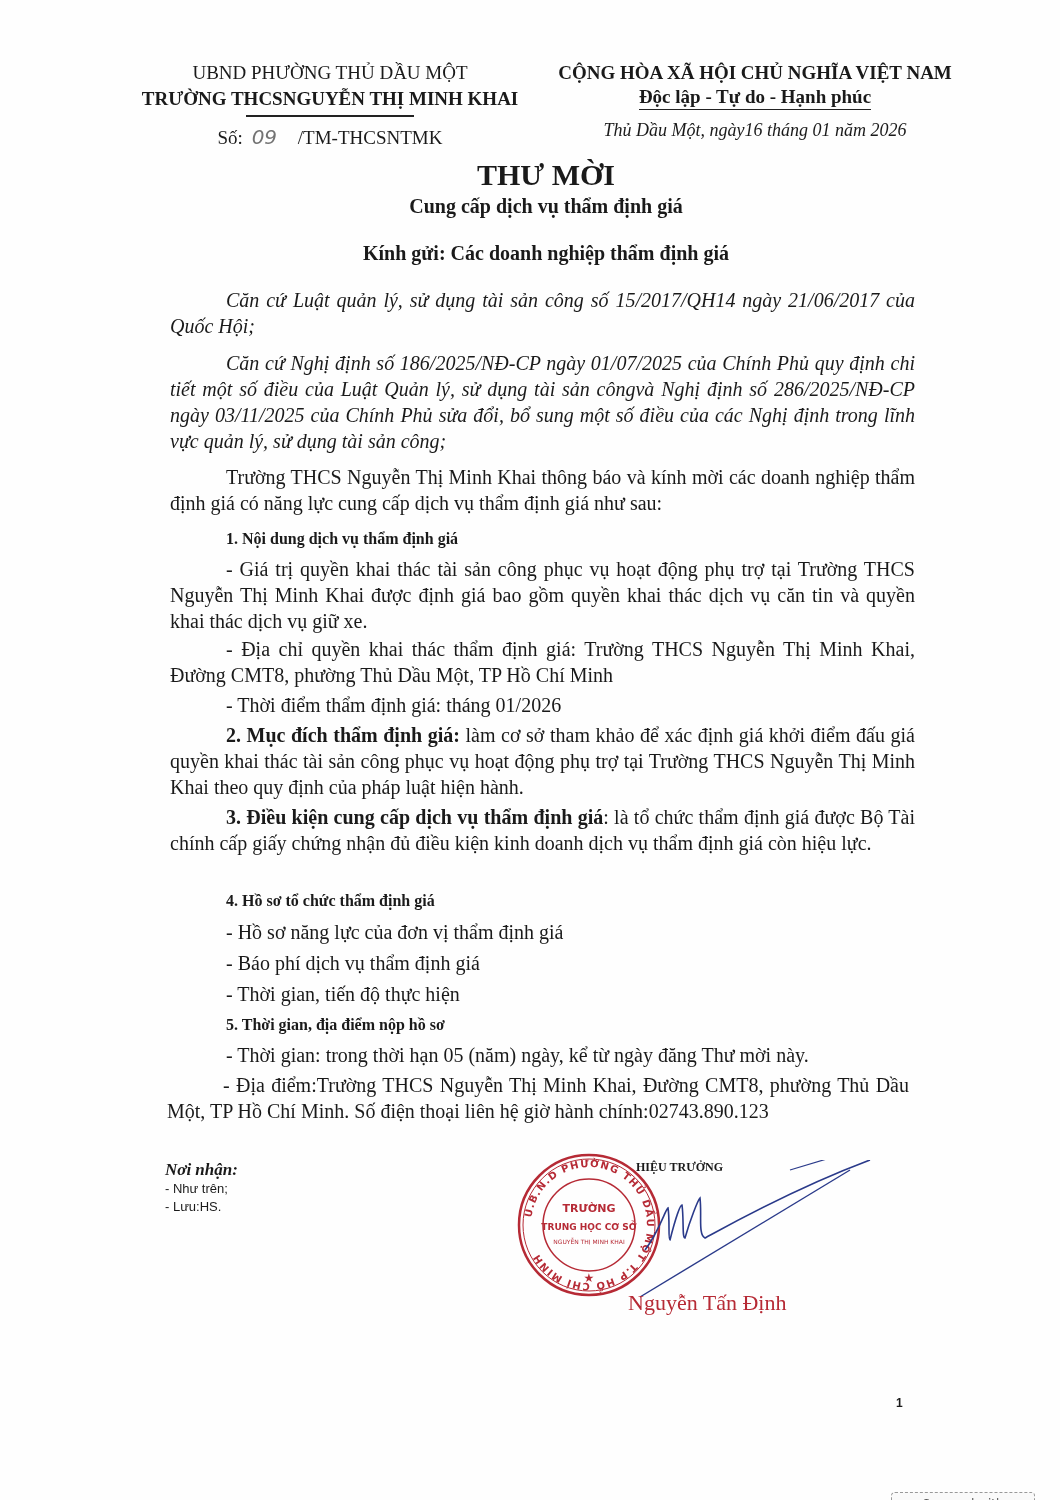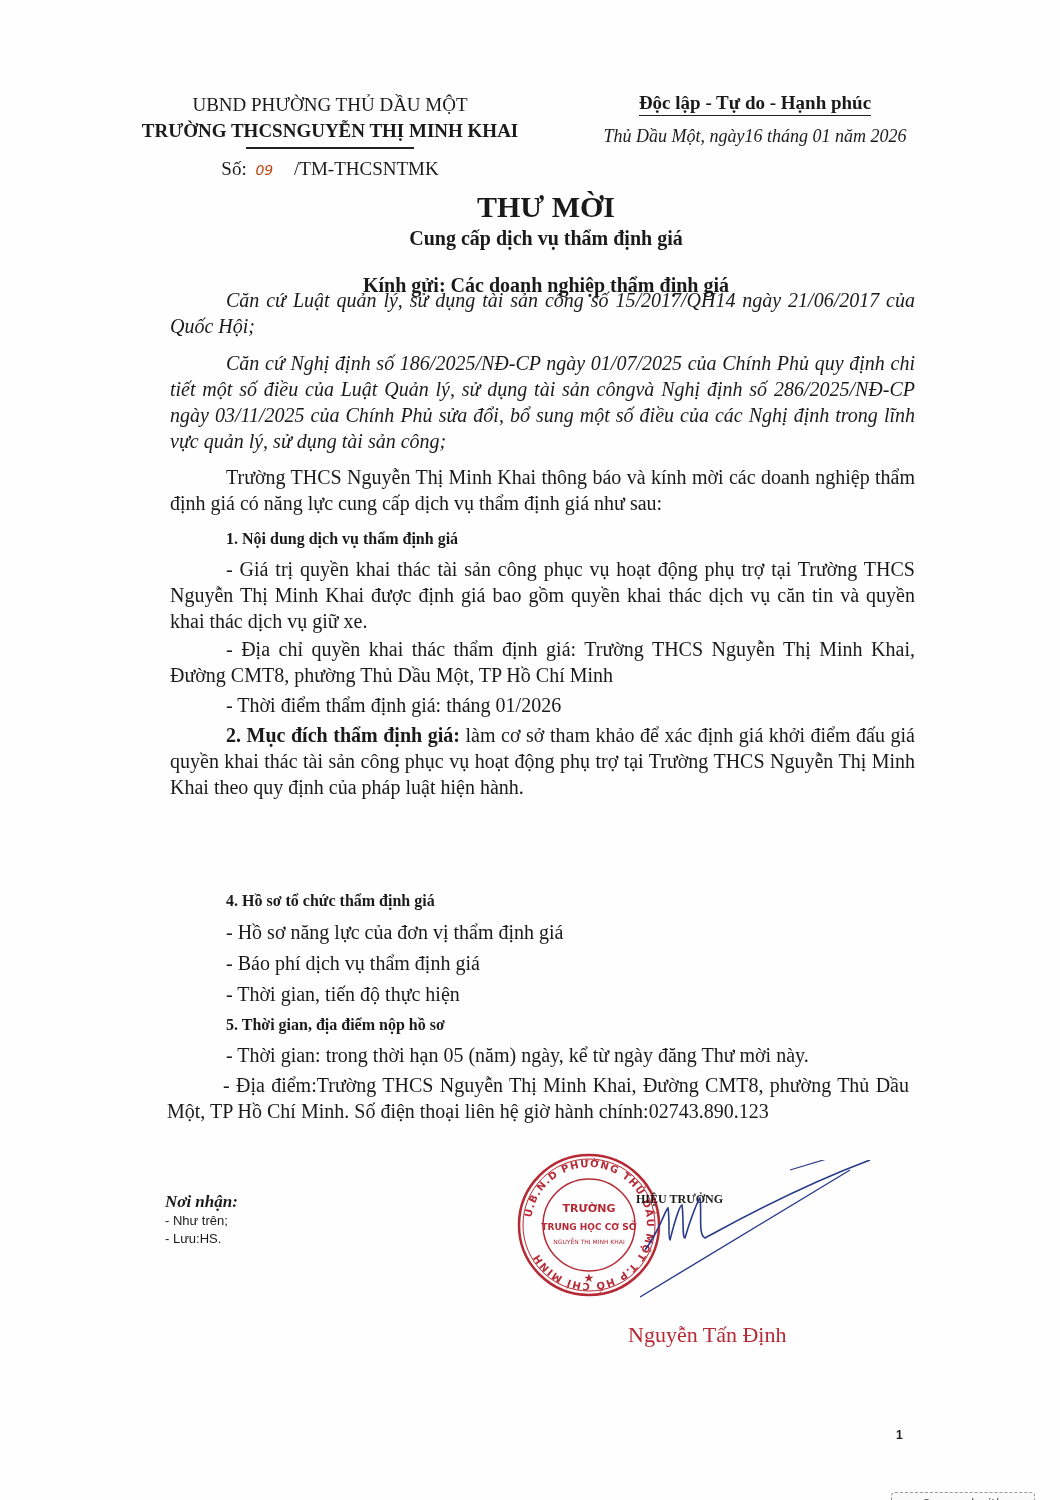--- a/index.html
+++ b/index.html
@@ -2,29 +2,29 @@
 <html><head>
 <meta charset="utf-8">
 <style>
   html, body { margin:0; padding:0; }
   body {
     width:1060px; height:1500px; position:relative; overflow:hidden;
     background:#ffffff; color:#1a1a1a;
     font-family:"Liberation Serif", "DejaVu Serif", serif;
   }
   .page { position:absolute; left:0; top:0; width:1060px; height:1500px; background:#fefefe; }
-  .abs { position:absolute; white-space:nowrap;margin-top:32px; }
+  .abs { position:absolute; white-space:nowrap; }
 
   
   .hdr-left { left:120px; top:60px; width:420px; text-align:center; }
   .hdr-left .l1 { font-size:19px; line-height:26px; }
   .hdr-left .l2 { font-size:19px; line-height:26px; font-weight:bold; }
   .hdr-left .rule { width:168px; height:1.5px; background:#222; margin:3px auto 0 auto; }
   .hdr-left .num { font-size:19px; line-height:28px; margin-top:6px; }
-  .hdr-left .num .hand { font-family:"DejaVu Sans", sans-serif; color:#c2410c; font-style:italic; font-size:14px; margin:0 16px 0 4px; }
+  .hdr-left .num .hand { font-family:"DejaVu Sans", sans-serif; color:#737373; font-style:italic; font-size:20px; margin:0 16px 0 4px; }
 
   
   .hdr-right { left:545px; top:60px; width:420px; text-align:center; }
   .hdr-right .l1 { font-size:19px; line-height:26px; font-weight:bold; }
   .hdr-right .l2 { font-size:19px; line-height:22px; font-weight:bold; display:inline-block; border-bottom:1.5px solid #222; padding-bottom:1px; }
   .hdr-right .date { font-size:18px; font-style:italic; line-height:28px; margin-top:6px; }
 
   .title { left:0; width:1092px; top:158px; font-size:30px; font-weight:bold; text-align:center; }
   .subtitle { left:0; width:1092px; top:195px; font-size:20px; font-weight:bold; text-align:center; }
   .addressee { left:0; width:1092px; top:242px; font-size:20px; font-weight:bold; text-align:center; }
@@ -66,40 +66,42 @@
     <div class="l2">TRƯỜNG THCSNGUYỄN THỊ MINH KHAI</div>
     <div class="rule"></div>
     <div class="num">
       <span>Số:</span>
       <span class="hand">09</span>
       <span>/TM-THCSNTMK</span>
     </div>
   </div>
 
   <div class="abs hdr-right">
+    <div class="l1">CỘNG HÒA XÃ HỘI CHỦ NGHĨA VIỆT NAM</div>
     <div><span class="l2">Độc lập - Tự do - Hạnh phúc</span></div>
     <div class="date">Thủ Dầu Một, ngày16 tháng 01 năm 2026</div>
   </div>
 
   <div class="abs title">THƯ MỜI</div>
   <div class="abs subtitle">Cung cấp dịch vụ thẩm định giá</div>
   <div class="abs addressee">Kính gửi: Các doanh nghiệp thẩm định giá</div>
 
   <div class="para it ind-first" style="top:287px;">Căn cứ Luật quản lý, sử dụng tài sản công số 15/2017/QH14 ngày 21/06/2017 của Quốc Hội;</div>
   <div class="para it ind-first" style="top:350px;">Căn cứ Nghị định số 186/2025/NĐ-CP ngày 01/07/2025 của Chính Phủ quy định chi tiết một số điều của Luật Quản lý, sử dụng tài sản côngvà Nghị định số 286/2025/NĐ-CP ngày 03/11/2025 của Chính Phủ sửa đổi, bổ sung một số điều của các Nghị định trong lĩnh vực quản lý, sử dụng tài sản công;</div>
 
   <div class="para ind-first" style="top:464px;">Trường THCS Nguyễn Thị Minh Khai thông báo và kính mời các doanh nghiệp thẩm định giá có năng lực cung cấp dịch vụ thẩm định giá như sau:</div>
 
   <div class="heading" style="top:526px;">1. Nội dung dịch vụ thẩm định giá</div>
   <div class="para ind-first" style="top:556px;">- Giá trị quyền khai thác tài sản công phục vụ hoạt động phụ trợ tại Trường THCS Nguyễn Thị Minh Khai được định giá bao gồm quyền khai thác dịch vụ căn tin và quyền khai thác dịch vụ giữ xe.</div>
   <div class="para ind-first" style="top:636px;">- Địa chỉ quyền khai thác thẩm định giá: Trường THCS Nguyễn Thị Minh Khai, Đường CMT8, phường Thủ Dầu Một, TP Hồ Chí Minh</div>
   <div class="item" style="top:692px;">- Thời điểm thẩm định giá: tháng 01/2026</div>
 
   <div class="para ind-first" style="top:722px;"><b>2. Mục đích thẩm định giá:</b><span> làm cơ sở tham khảo để xác định giá khởi điểm đấu giá quyền khai thác tài sản công phục vụ hoạt động phụ trợ tại Trường THCS Nguyễn Thị Minh Khai theo quy định của pháp luật hiện hành.</span></div>
 
+  <div class="para ind-first" style="top:804px;"><b>3. Điều kiện cung cấp dịch vụ thẩm định giá</b><span>: là tổ chức thẩm định giá được Bộ Tài chính cấp giấy chứng nhận đủ điều kiện kinh doanh dịch vụ thẩm định giá còn hiệu lực.</span></div>
 
   <div class="heading" style="top:888px;">4. Hồ sơ tổ chức thẩm định giá</div>
   <div class="item" style="top:919px;">- Hồ sơ năng lực của đơn vị thẩm định giá</div>
   <div class="item" style="top:950px;">- Báo phí dịch vụ thẩm định giá</div>
   <div class="item" style="top:981px;">- Thời gian, tiến độ thực hiện</div>
 
   <div class="heading" style="top:1012px;">5. Thời gian, địa điểm nộp hồ sơ</div>
   <div class="item" style="top:1042px;">- Thời gian: trong thời hạn 05 (năm) ngày, kể từ ngày đăng Thư mời này.</div>
   <div class="para ind-first" style="top:1072px; left:167px; width:742px;">- Địa điểm:Trường THCS Nguyễn Thị Minh Khai, Đường CMT8, phường Thủ Dầu Một, TP Hồ Chí Minh. Số điện thoại liên hệ giờ hành chính:02743.890.123</div>
 

